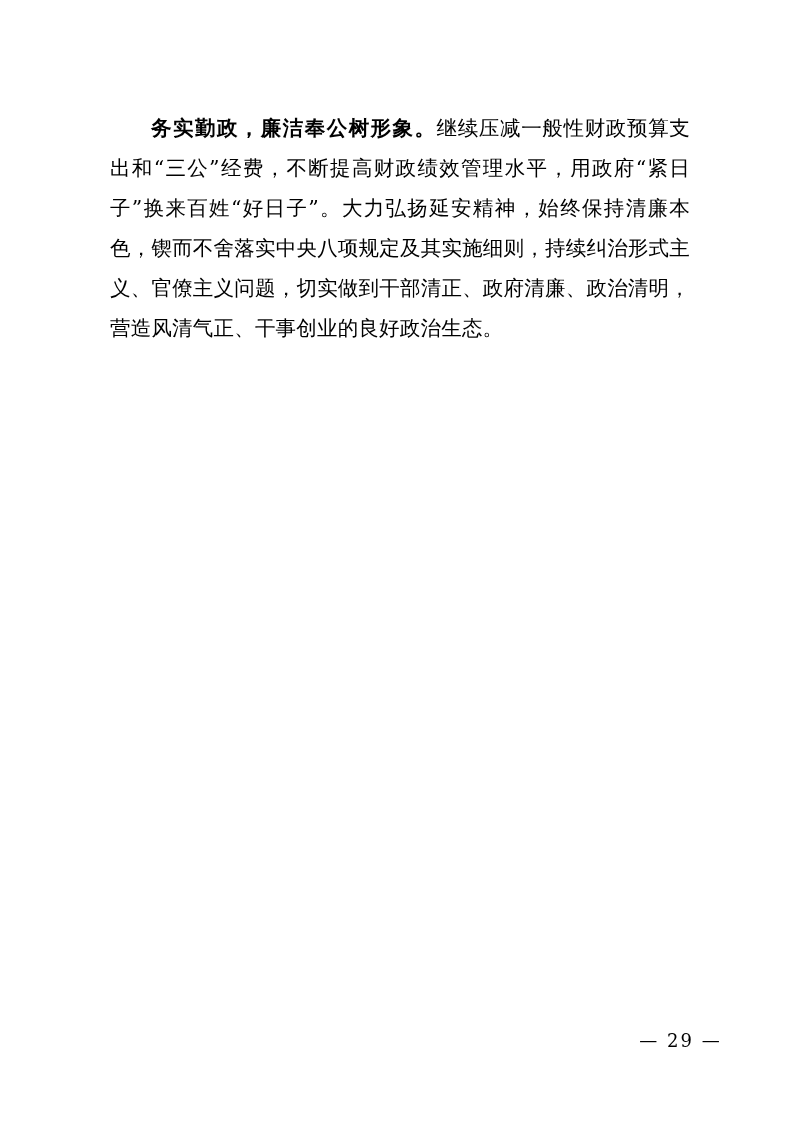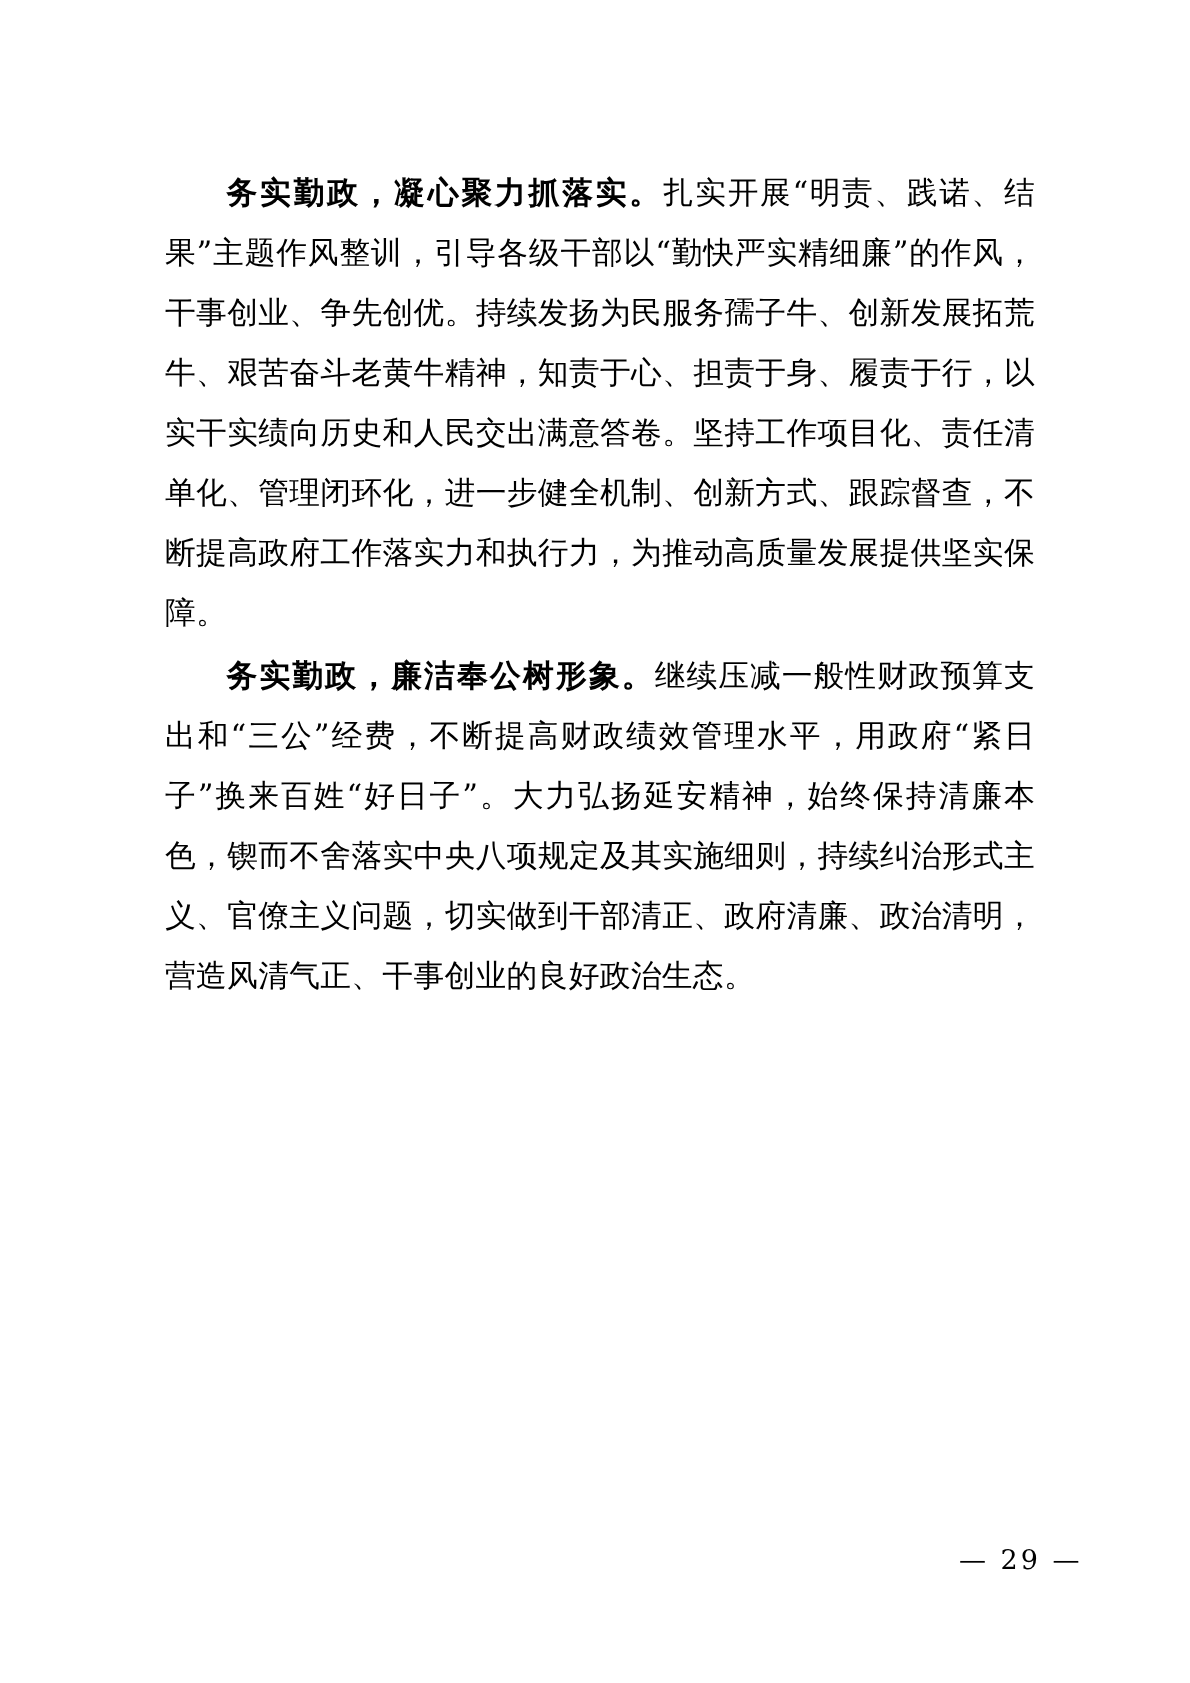--- a/index.html
+++ b/index.html
@@ -62,21 +62,20 @@
     padding-left: 480px;
   }
 </style>
 </head>
 <body>
 
 <div class="page">
 
   <div class="content">
 
-    <p class="para"><span class="lead">务实勤政，凝心聚力抓落实。</span><span>扎实开展“明责、践诺、结果”主题作风整训，引导各级干部以“勤快严实精细廉”的作风，干事创业、争先创优。持续发扬为民服务孺子牛、创新发展拓荒牛、艰苦奋斗老黄牛精神，知责于心、担责于身、履责于行，以实干实绩向历史和人民交出满意答卷。坚持工作项目化、责任清单化、管理闭环化，进一步健全机制、创新方式、跟踪督查，不断提高政府工作落实力和执行力，为推动高质量发展提供坚实保障。</span></p>
 
     <p class="para"><span class="lead">务实勤政，廉洁奉公树形象。</span><span>继续压减一般性财政预算支出和“三公”经费，不断提高财政绩效管理水平，用政府“紧日子”换来百姓“好日子”。大力弘扬延安精神，始终保持清廉本色，锲而不舍落实中央八项规定及其实施细则，持续纠治形式主义、官僚主义问题，切实做到干部清正、政府清廉、政治清明，营造风清气正、干事创业的良好政治生态。</span></p>
 
 
   </div>
 
   <div class="footer">
     <span class="footer-inner">— 29 —</span>
   </div>
 

